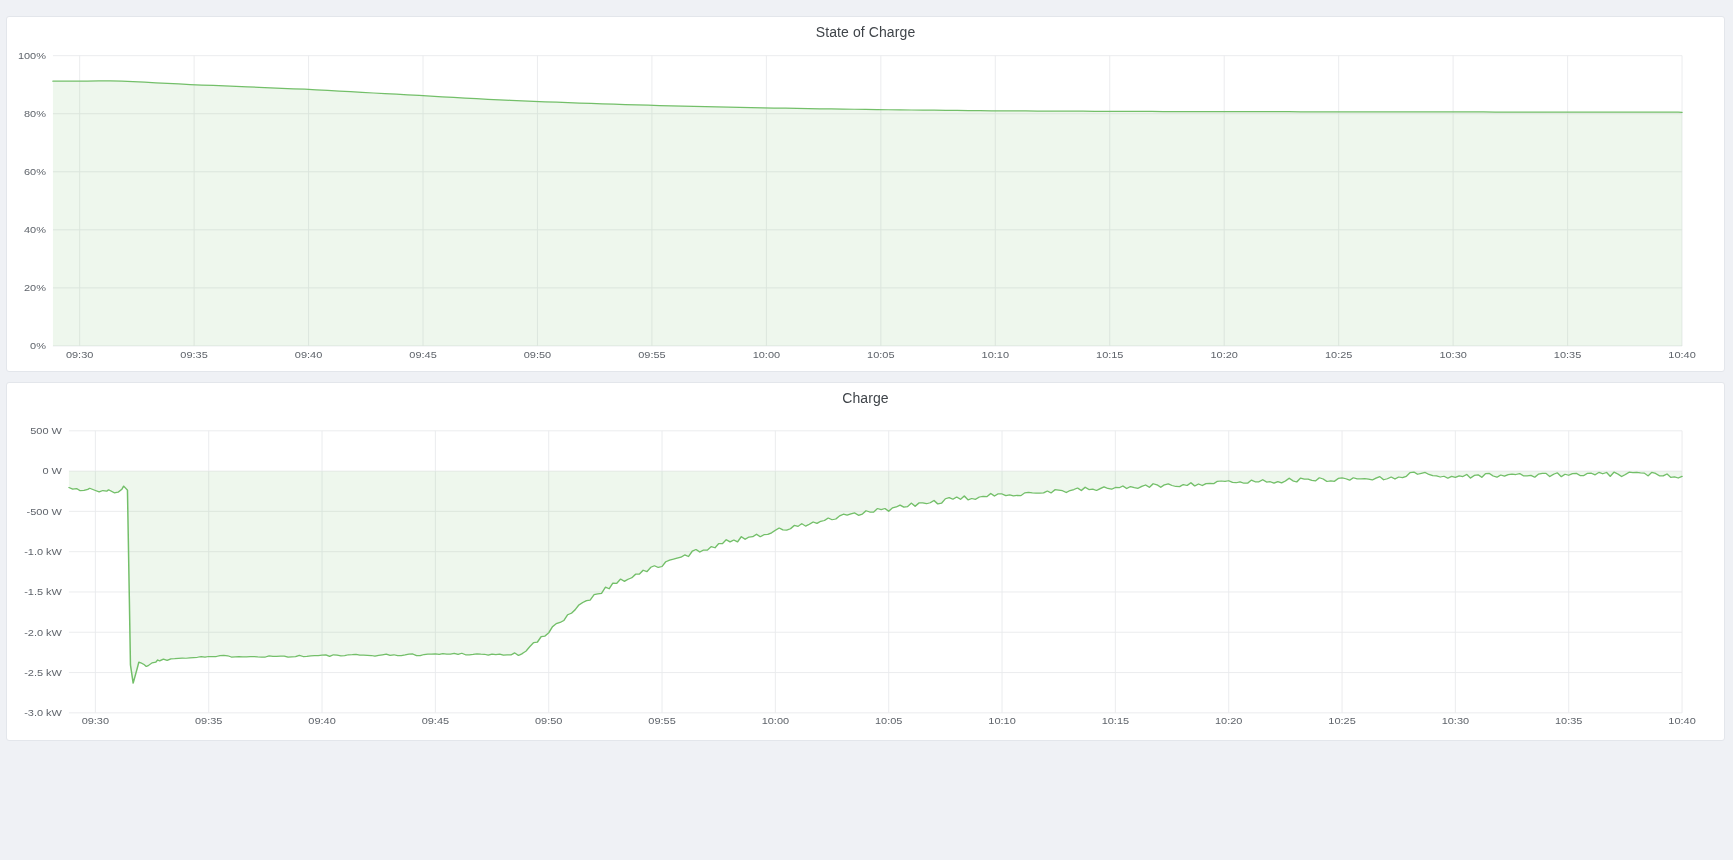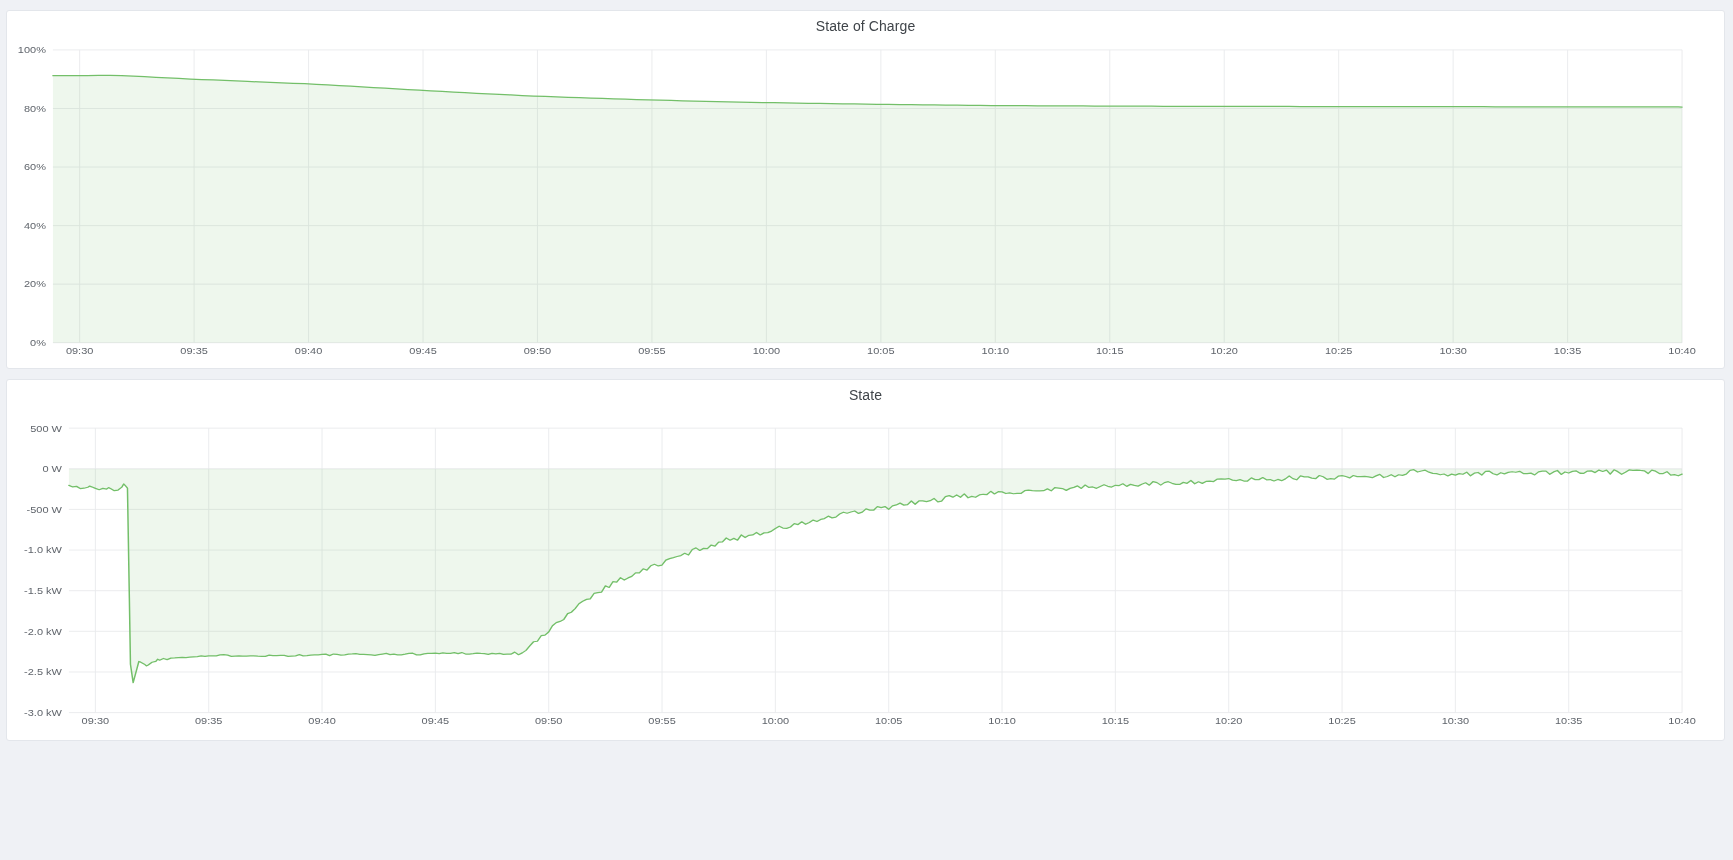--- a/index.html
+++ b/index.html
@@ -1,19 +1,19 @@
 <!DOCTYPE html>
 <html><head>
 <meta charset="utf-8">
 <style>
   html,body{margin:0;padding:0;background:#eff1f5;font-family:"Liberation Sans",sans-serif;}
   .dashboard{
     box-sizing:border-box;
     width:1733px;height:747px;
-    padding:10px 8px 6px 6px;
+    padding:16px 8px 6px 6px;
     display:flex;flex-direction:column;gap:10px;
     background:#eff1f5;
   }
   .panel{
     position:relative;
     background:#ffffff;
     border:1px solid #e3e6eb;
     border-radius:3px;
     box-sizing:border-box;
     overflow:hidden;
@@ -91,21 +91,21 @@
           <text x="1333.2295081967213" y="401" text-anchor="middle">10:25</text>
           <text x="1447.8196721311474" y="401" text-anchor="middle">10:30</text>
           <text x="1562.409836065574" y="401" text-anchor="middle">10:35</text>
           <text x="1677" y="401" text-anchor="middle">10:40</text>
         </svg>
     </div>
   </section>
 
   <section class="panel panel-power">
     <header class="panel-header">
-      <h2 class="panel-title">State</h2>
+      <h2 class="panel-title">Charge</h2>
     </header>
     <div class="chart">
       <svg id="chart-1" preserveAspectRatio="none" viewBox="0 0 1719 421">
           <line x1="62" x2="1677" y1="48" y2="48" class="gridline"></line>
           <line x1="62" x2="1677" y1="96.57142857142857" y2="96.57142857142857" class="gridline"></line>
           <line x1="62" x2="1677" y1="145.14285714285714" y2="145.14285714285714" class="gridline"></line>
           <line x1="62" x2="1677" y1="193.7142857142857" y2="193.7142857142857" class="gridline"></line>
           <line x1="62" x2="1677" y1="242.28571428571428" y2="242.28571428571428" class="gridline"></line>
           <line x1="62" x2="1677" y1="290.8571428571429" y2="290.8571428571429" class="gridline"></line>
           <line x1="62" x2="1677" y1="339.4285714285714" y2="339.4285714285714" class="gridline"></line>

